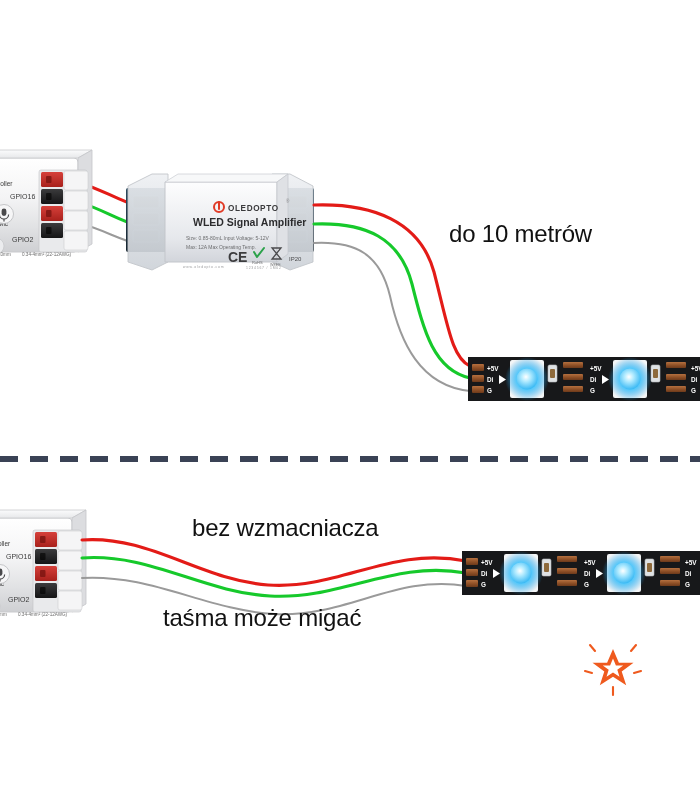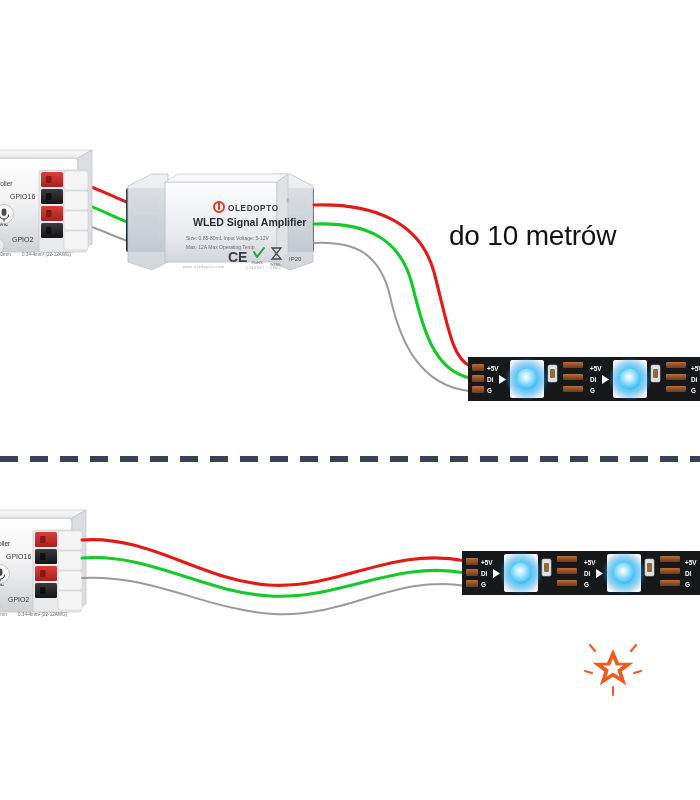--- a/index.html
+++ b/index.html
@@ -23,21 +23,21 @@
   .svg-layer {
     position: absolute;
     left: 0;
     top: 0;
     width: 700px;
     height: 800px;
   }
   .caption {
     position: absolute;
     font-family: "Liberation Sans", sans-serif;
-    font-size: 28px;
+    font-size: 24px;
     color: #111111;
     white-space: nowrap;
     letter-spacing: -0.2px;
   }
   #cap-top        { left: 449px; top: 220px; }
   #cap-top2       { left: 449px; top: 256px; }
   #cap-bot        { left: 192px; top: 514px; }
   #cap-bot2       { left: 163px; top: 604px; }
 </style>
 </head>
@@ -349,14 +349,16 @@
           <line x1="18" y1="-18" x2="23" y2="-24"></line>
           <line x1="-21" y1="4" x2="-28" y2="2"></line>
           <line x1="21" y1="4" x2="28" y2="2"></line>
           <line x1="0" y1="18" x2="0" y2="26"></line>
         </g>
       </g>
     </g>
   </svg>
 
   <div class="caption" id="cap-top">do 10 metrów</div>
+  <div class="caption" id="cap-bot">bez wzmacniacza</div>
+  <div class="caption" id="cap-bot2">taśma może migać</div>
 
 </div>
 
 </body></html>

